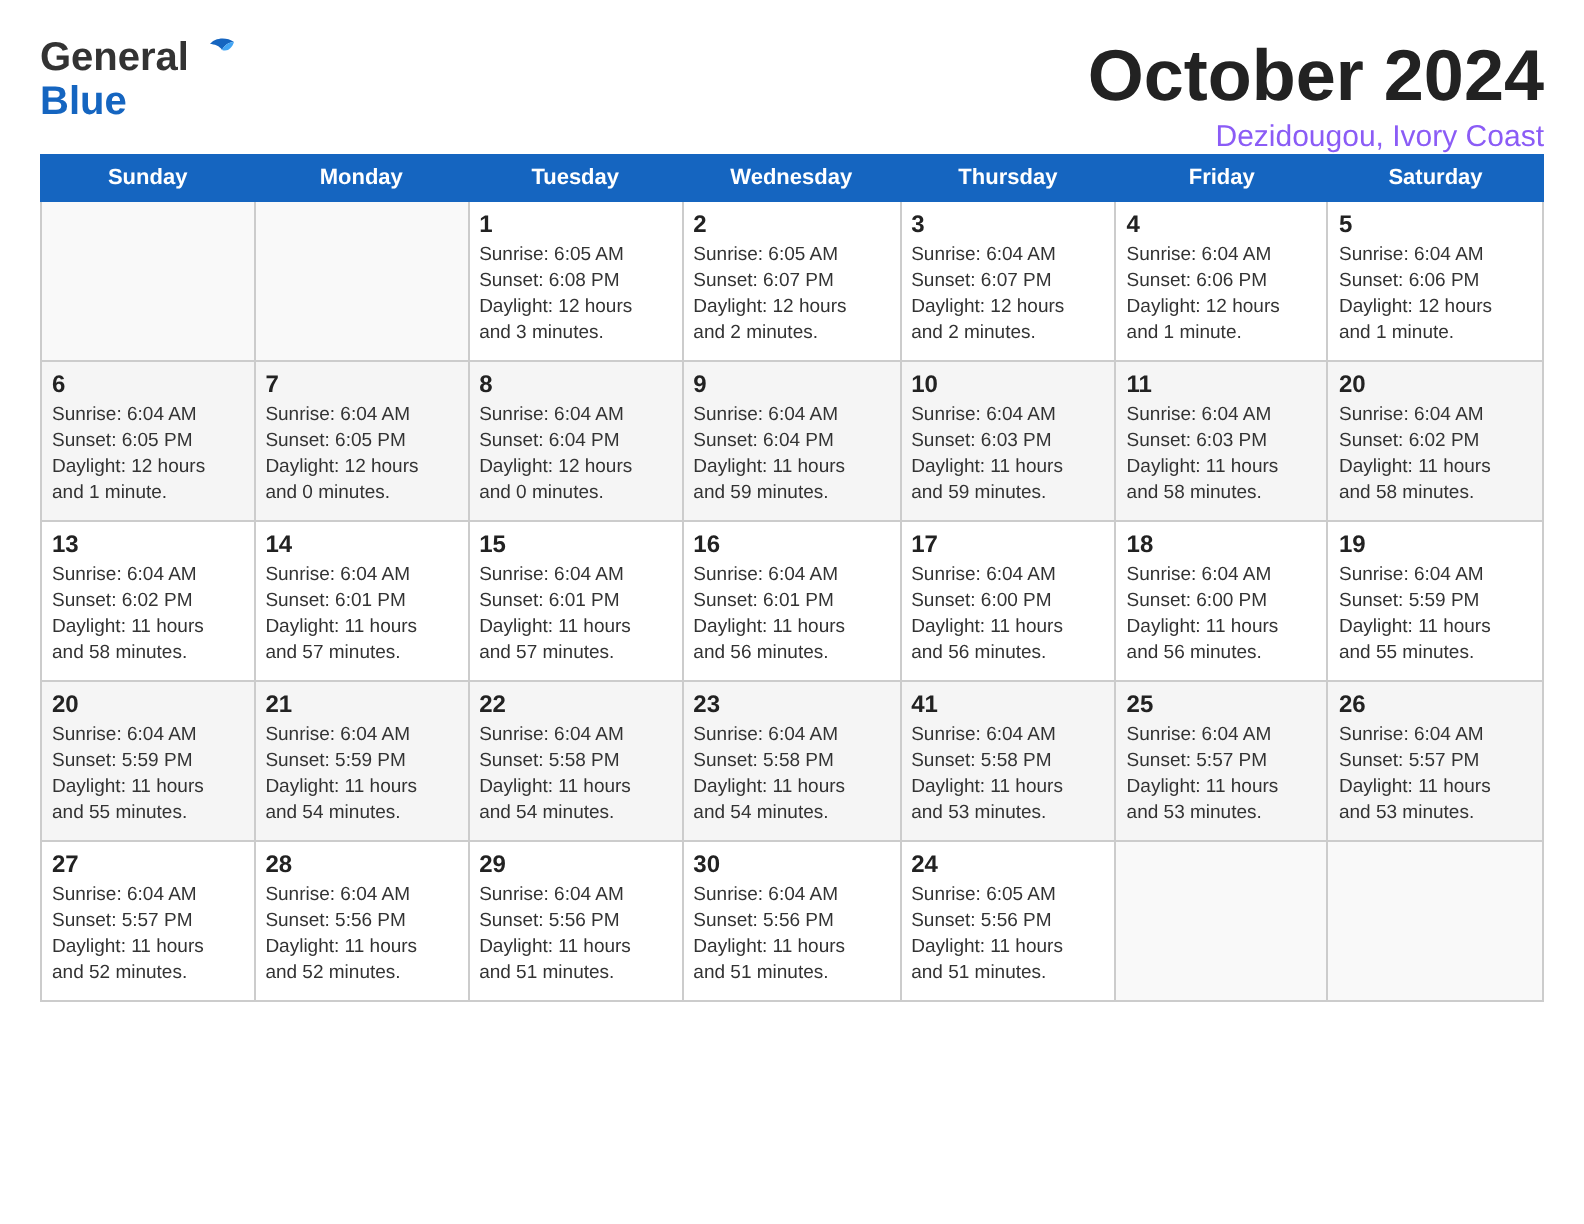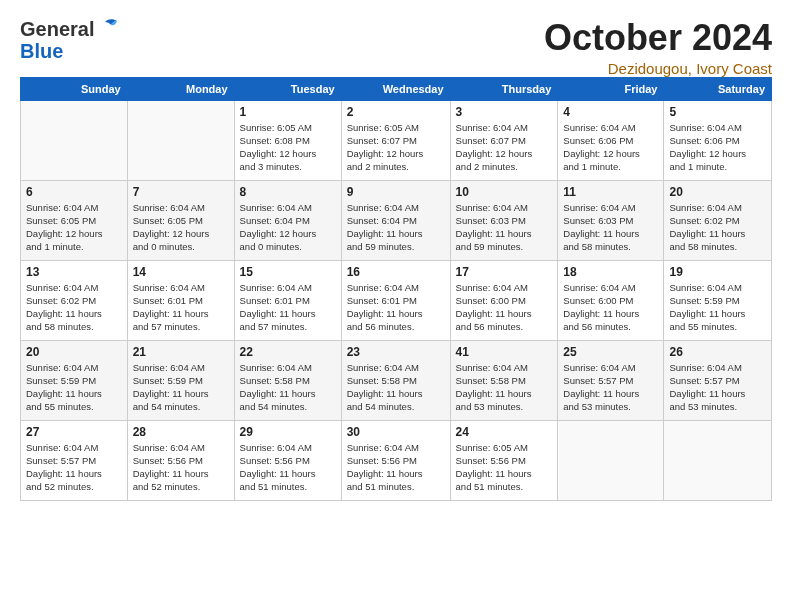--- a/index.html
+++ b/index.html
@@ -46,32 +46,32 @@
       text-align: right;
     }
     .month-title {
       font-size: 36px;
       font-weight: bold;
       color: #222;
       line-height: 1.1;
     }
     .location {
       font-size: 15px;
-      color: #a16207;
+      color: #8b5cf6;
       margin-top: 2px;
     }
     .calendar-table {
       width: 100%;
       border-collapse: collapse;
       font-size: 10px;
     }
     .calendar-table th {
       background-color: #1565c0;
       color: white;
-      text-align: right;
+      text-align: center;
       padding: 5px 6px;
       font-size: 11px;
       font-weight: bold;
       border: 1px solid #1565c0;
     }
     .calendar-table td {
       border: 1px solid #ccc;
       vertical-align: top;
       padding: 4px 5px;
       width: 113px;

